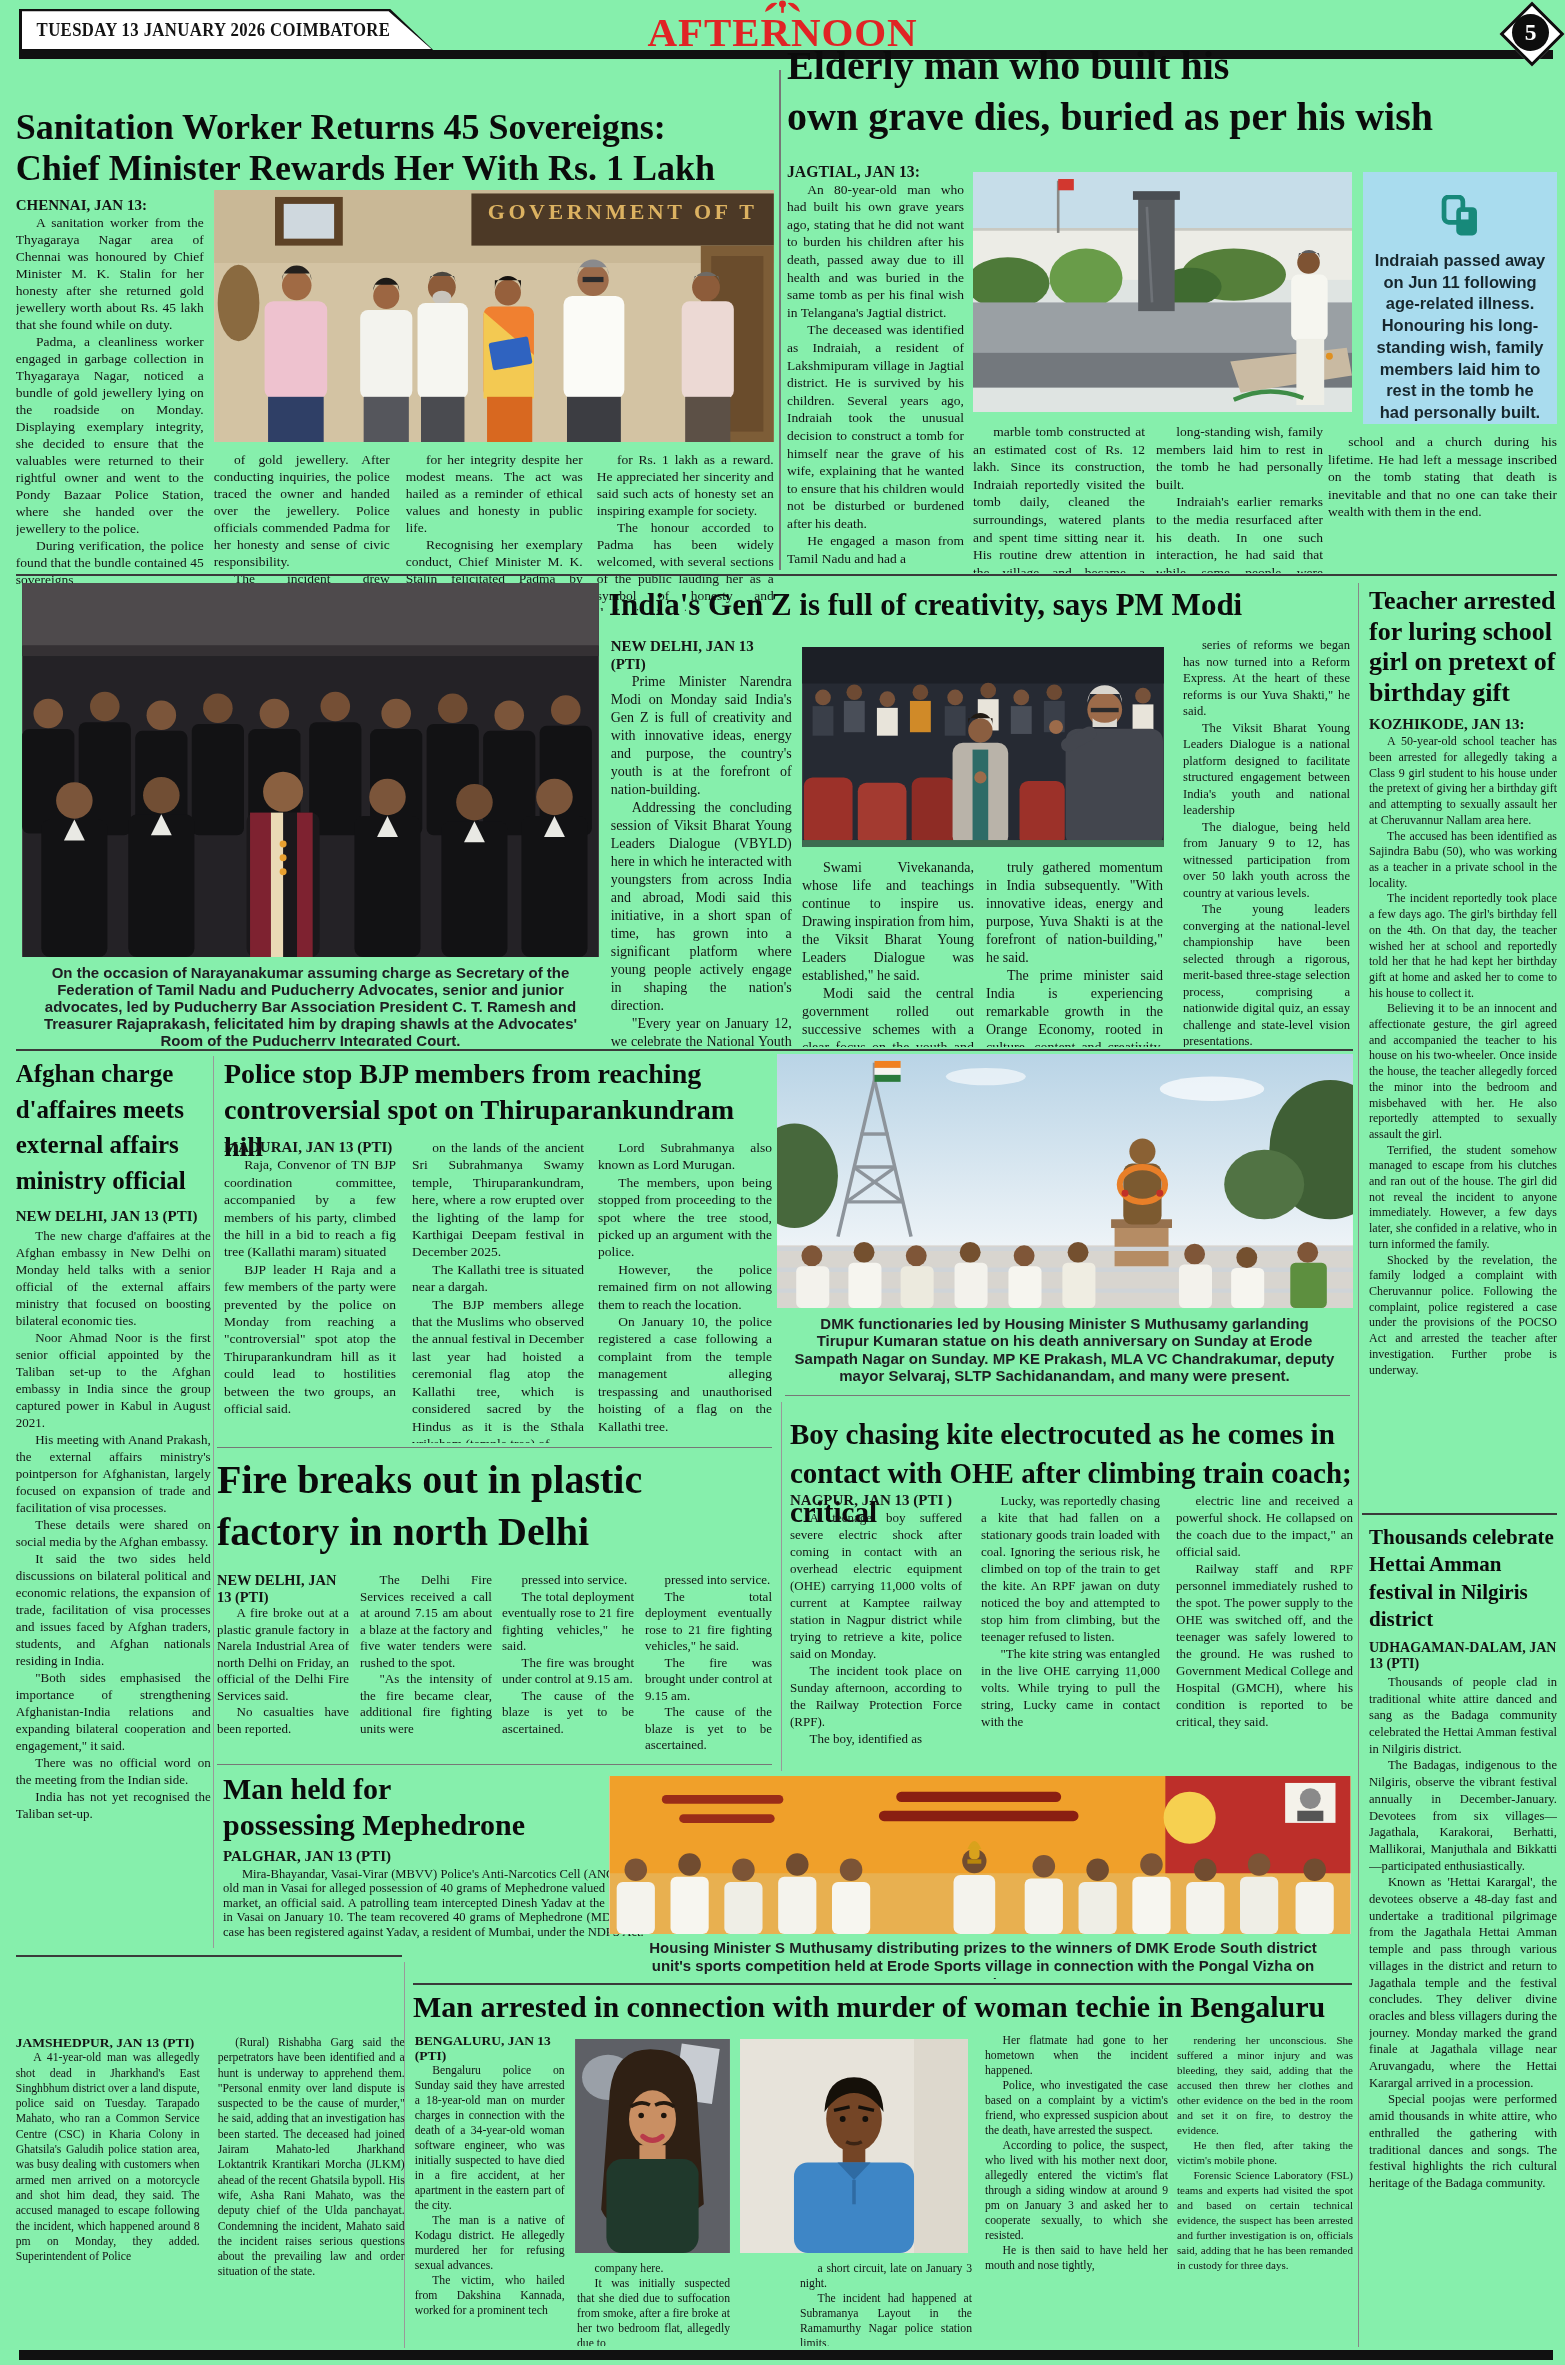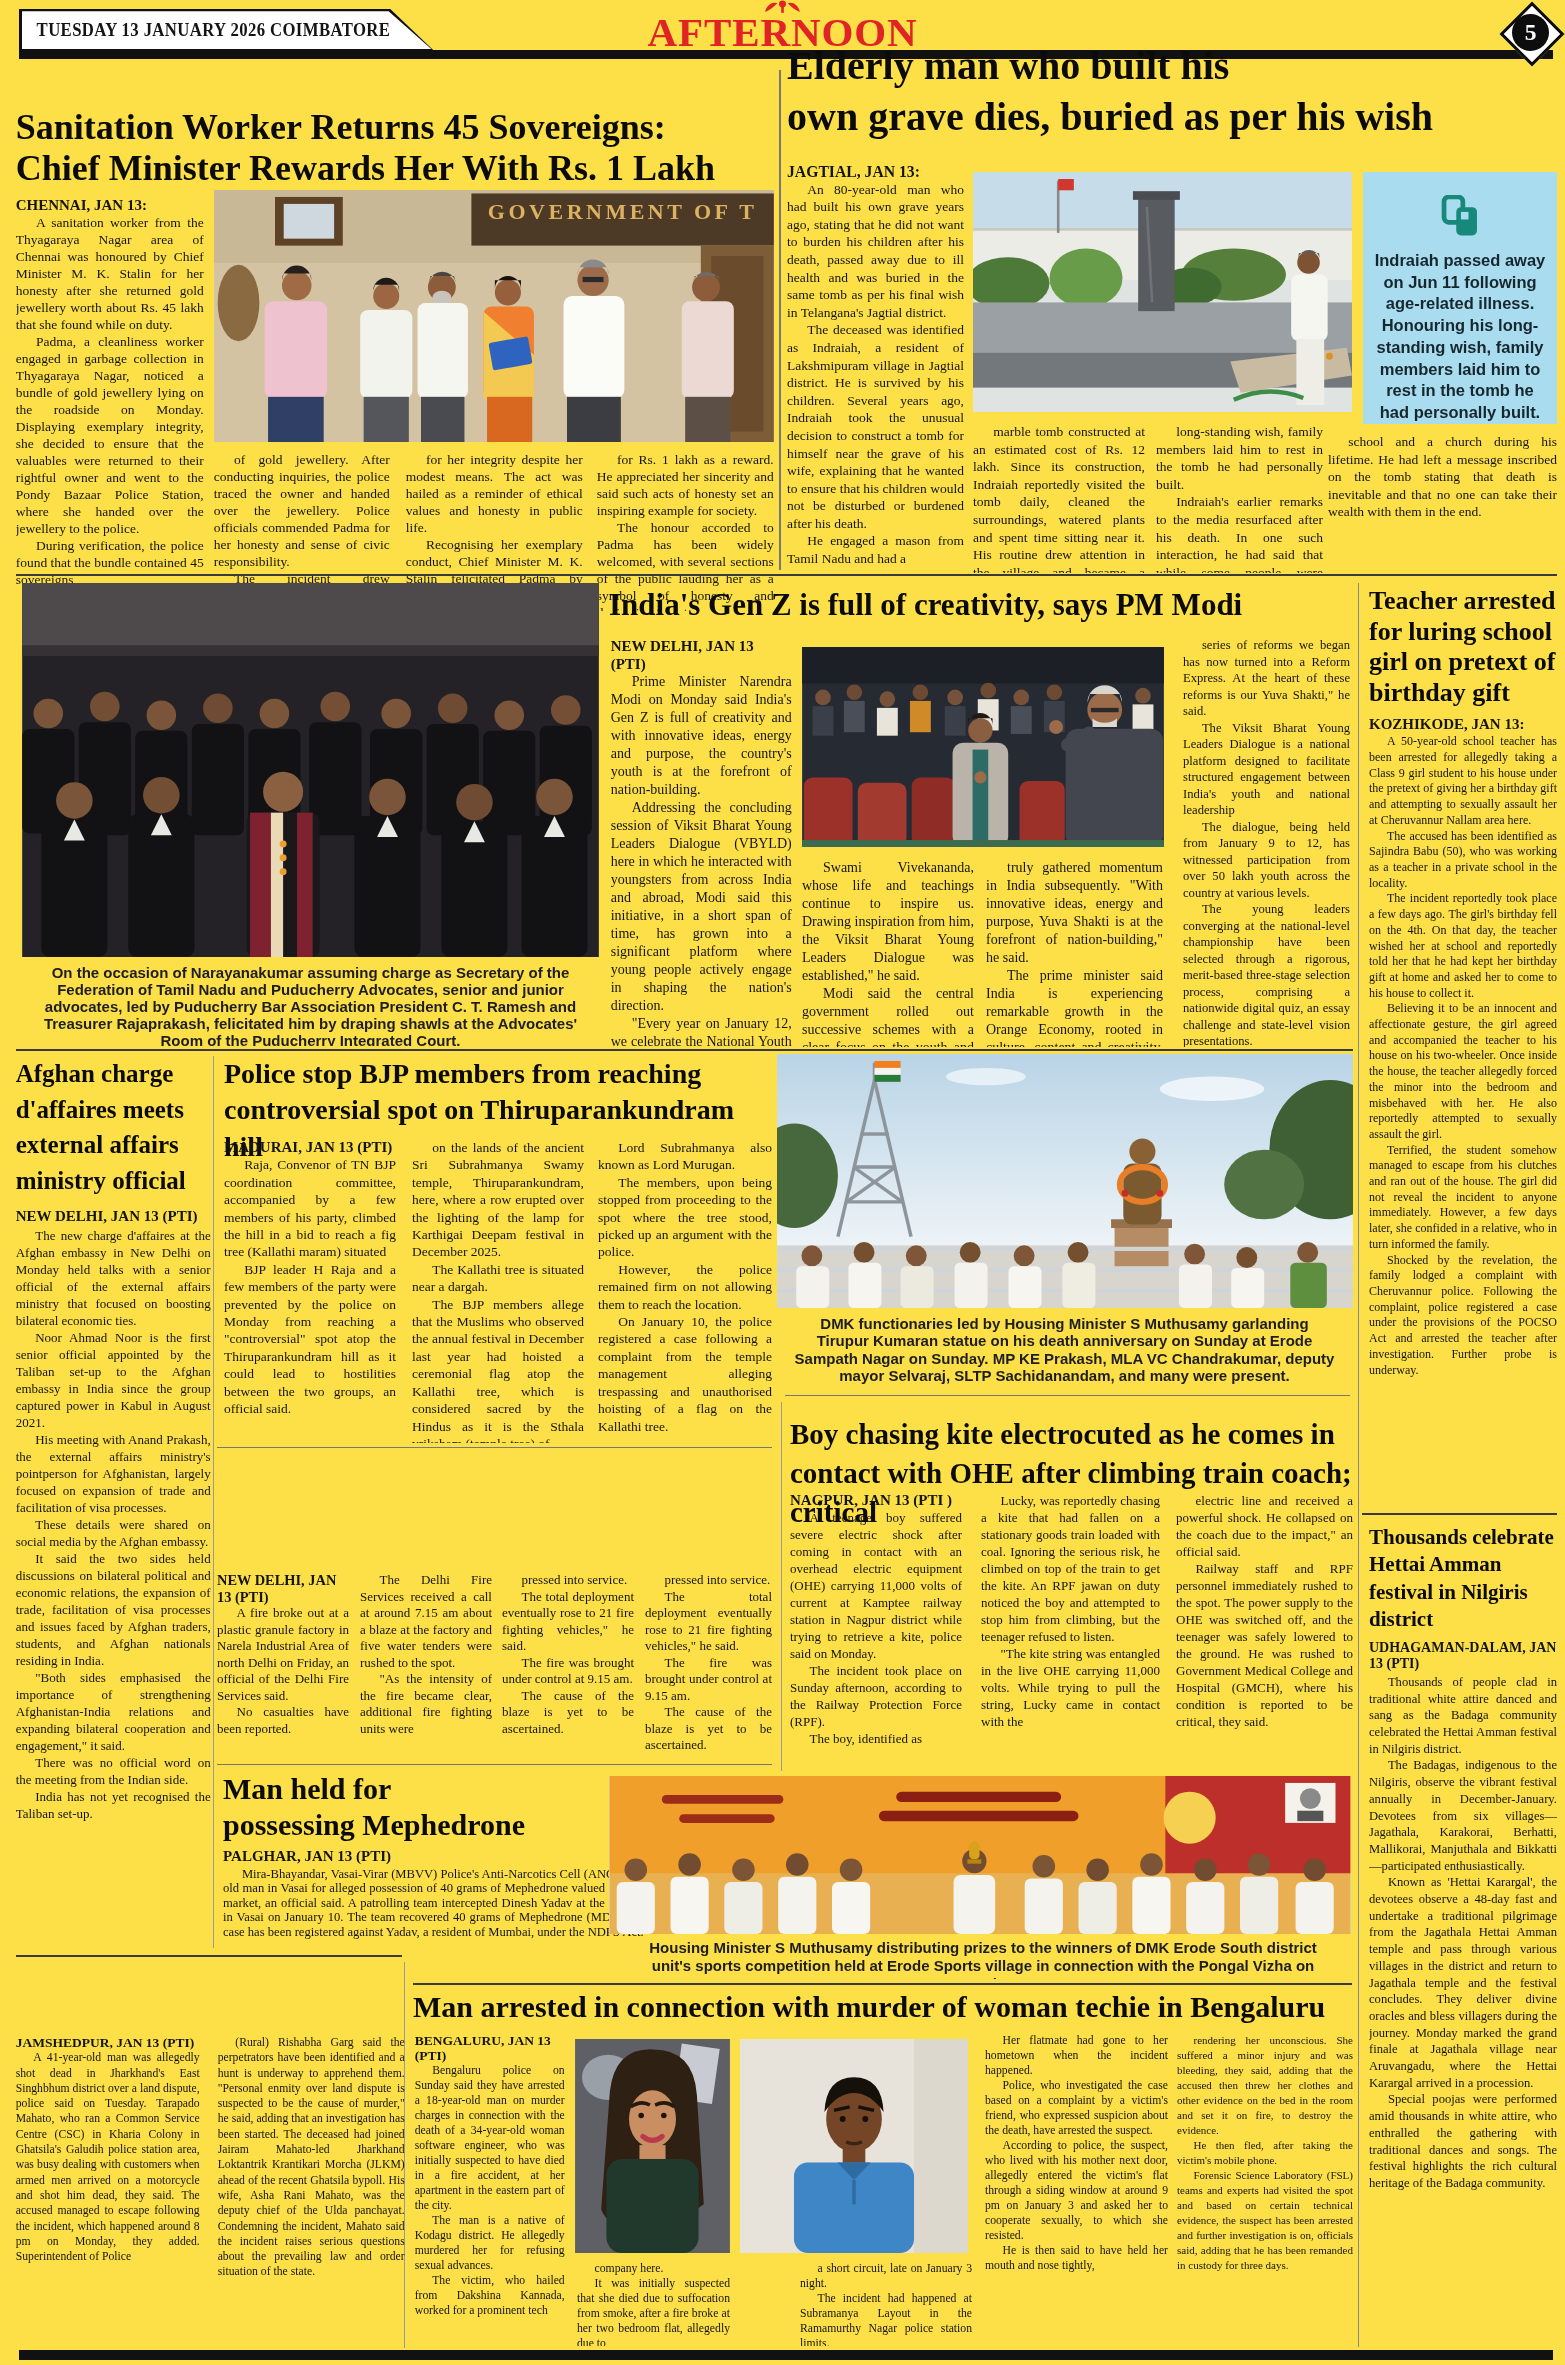--- a/index.html
+++ b/index.html
@@ -1,16 +1,16 @@
 <!DOCTYPE html>
 <html style="font-size:14px"><head>
 <meta charset="utf-8">
 <style>
   html,body{margin:0;padding:0;background:#e9e9e6;}
-  #page{position:relative;width:1565px;height:2366px;background:#fde047;font-family:"Liberation Serif",serif;color:#141414;overflow:hidden;}
+  #page{position:relative;width:1565px;height:2366px;background:#86efac;font-family:"Liberation Serif",serif;color:#141414;overflow:hidden;}
   
   #datebox-outer{position:absolute;left:19px;top:8.7px;width:416px;height:43px;background:#101010;
     clip-path:polygon(0 0,calc(100% - 45px) 0,100% 100%,0 100%);}
   #datebox-inner{position:absolute;left:2.6px;top:2.6px;width:410px;height:38px;background:#fff;
     clip-path:polygon(0 0,calc(100% - 43px) 0,100% 100%,0 100%);display:flex;align-items:center;}
   #datebox-inner span{font-weight:bold;font-size:18px;letter-spacing:0.4px;padding-left:15.7px;transform:scaleX(.93);transform-origin:left;white-space:nowrap;}
   #masthead-title{position:absolute;left:0;top:12px;width:1565px;text-align:center;font-size:41px;font-weight:bold;color:#e02425;letter-spacing:0.9px;line-height:1;}
   #masthead-emblem{position:absolute;left:758px;top:-1.7px;width:49px;height:15.7px;}
   #header-bar{position:absolute;left:19px;top:50px;width:1534px;height:8.7px;background:#111;}
   #pagenum{position:absolute;left:1498px;top:0px;width:64px;height:64px;}
@@ -517,20 +517,24 @@
       </div>
     <div class="col paras" style="left:386px;top:90px;width:177px;height:278px;font-size:13px;line-height:17px;">
         <p>electric line and received a powerful shock. He collapsed on the coach due to the impact," an official said.</p>
         <p>Railway staff and RPF personnel immediately rushed to the spot. The power supply to the OHE was switched off, and the teenager was safely lowered to the ground. He was rushed to Government Medical College and Hospital (GMCH), where his condition is reported to be critical, they said.</p>
       </div>
   </div>
 
   <div class="rule" style="left:217px;top:1447px;width:555px;height:1.3px;background:#777;"></div>
 
   <div class="art" style="left:217px;top:1454px;width:555px;height:306px;">
+    <div class="hl" style="font-size:40px;line-height:1.3;">
+        <p>Fire breaks out in plastic</p>
+        <p>factory in north Delhi</p>
+      </div>
     <div class="col" style="left:0;top:118px;width:132px;height:188px;font-size:13px;line-height:16.5px;">
       <div class="dateline" style="font-size:14.4px;">NEW DELHI, JAN 13 (PTI)</div>
       <div class="paras">
           <p>A fire broke out at a plastic granule factory in Narela Industrial Area of north Delhi on Friday, an official of the Delhi Fire Services said.</p>
           <p>No casualties have been reported.</p>
         </div>
     </div>
     <div class="col paras" style="left:143px;top:118px;width:132px;height:188px;font-size:13px;line-height:16.5px;">
         <p>The Delhi Fire Services received a call at around 7.15 am about a blaze at the factory and five water tenders were rushed to the spot.</p>
         <p>"As the intensity of the fire became clear, additional fire fighting units were</p>

